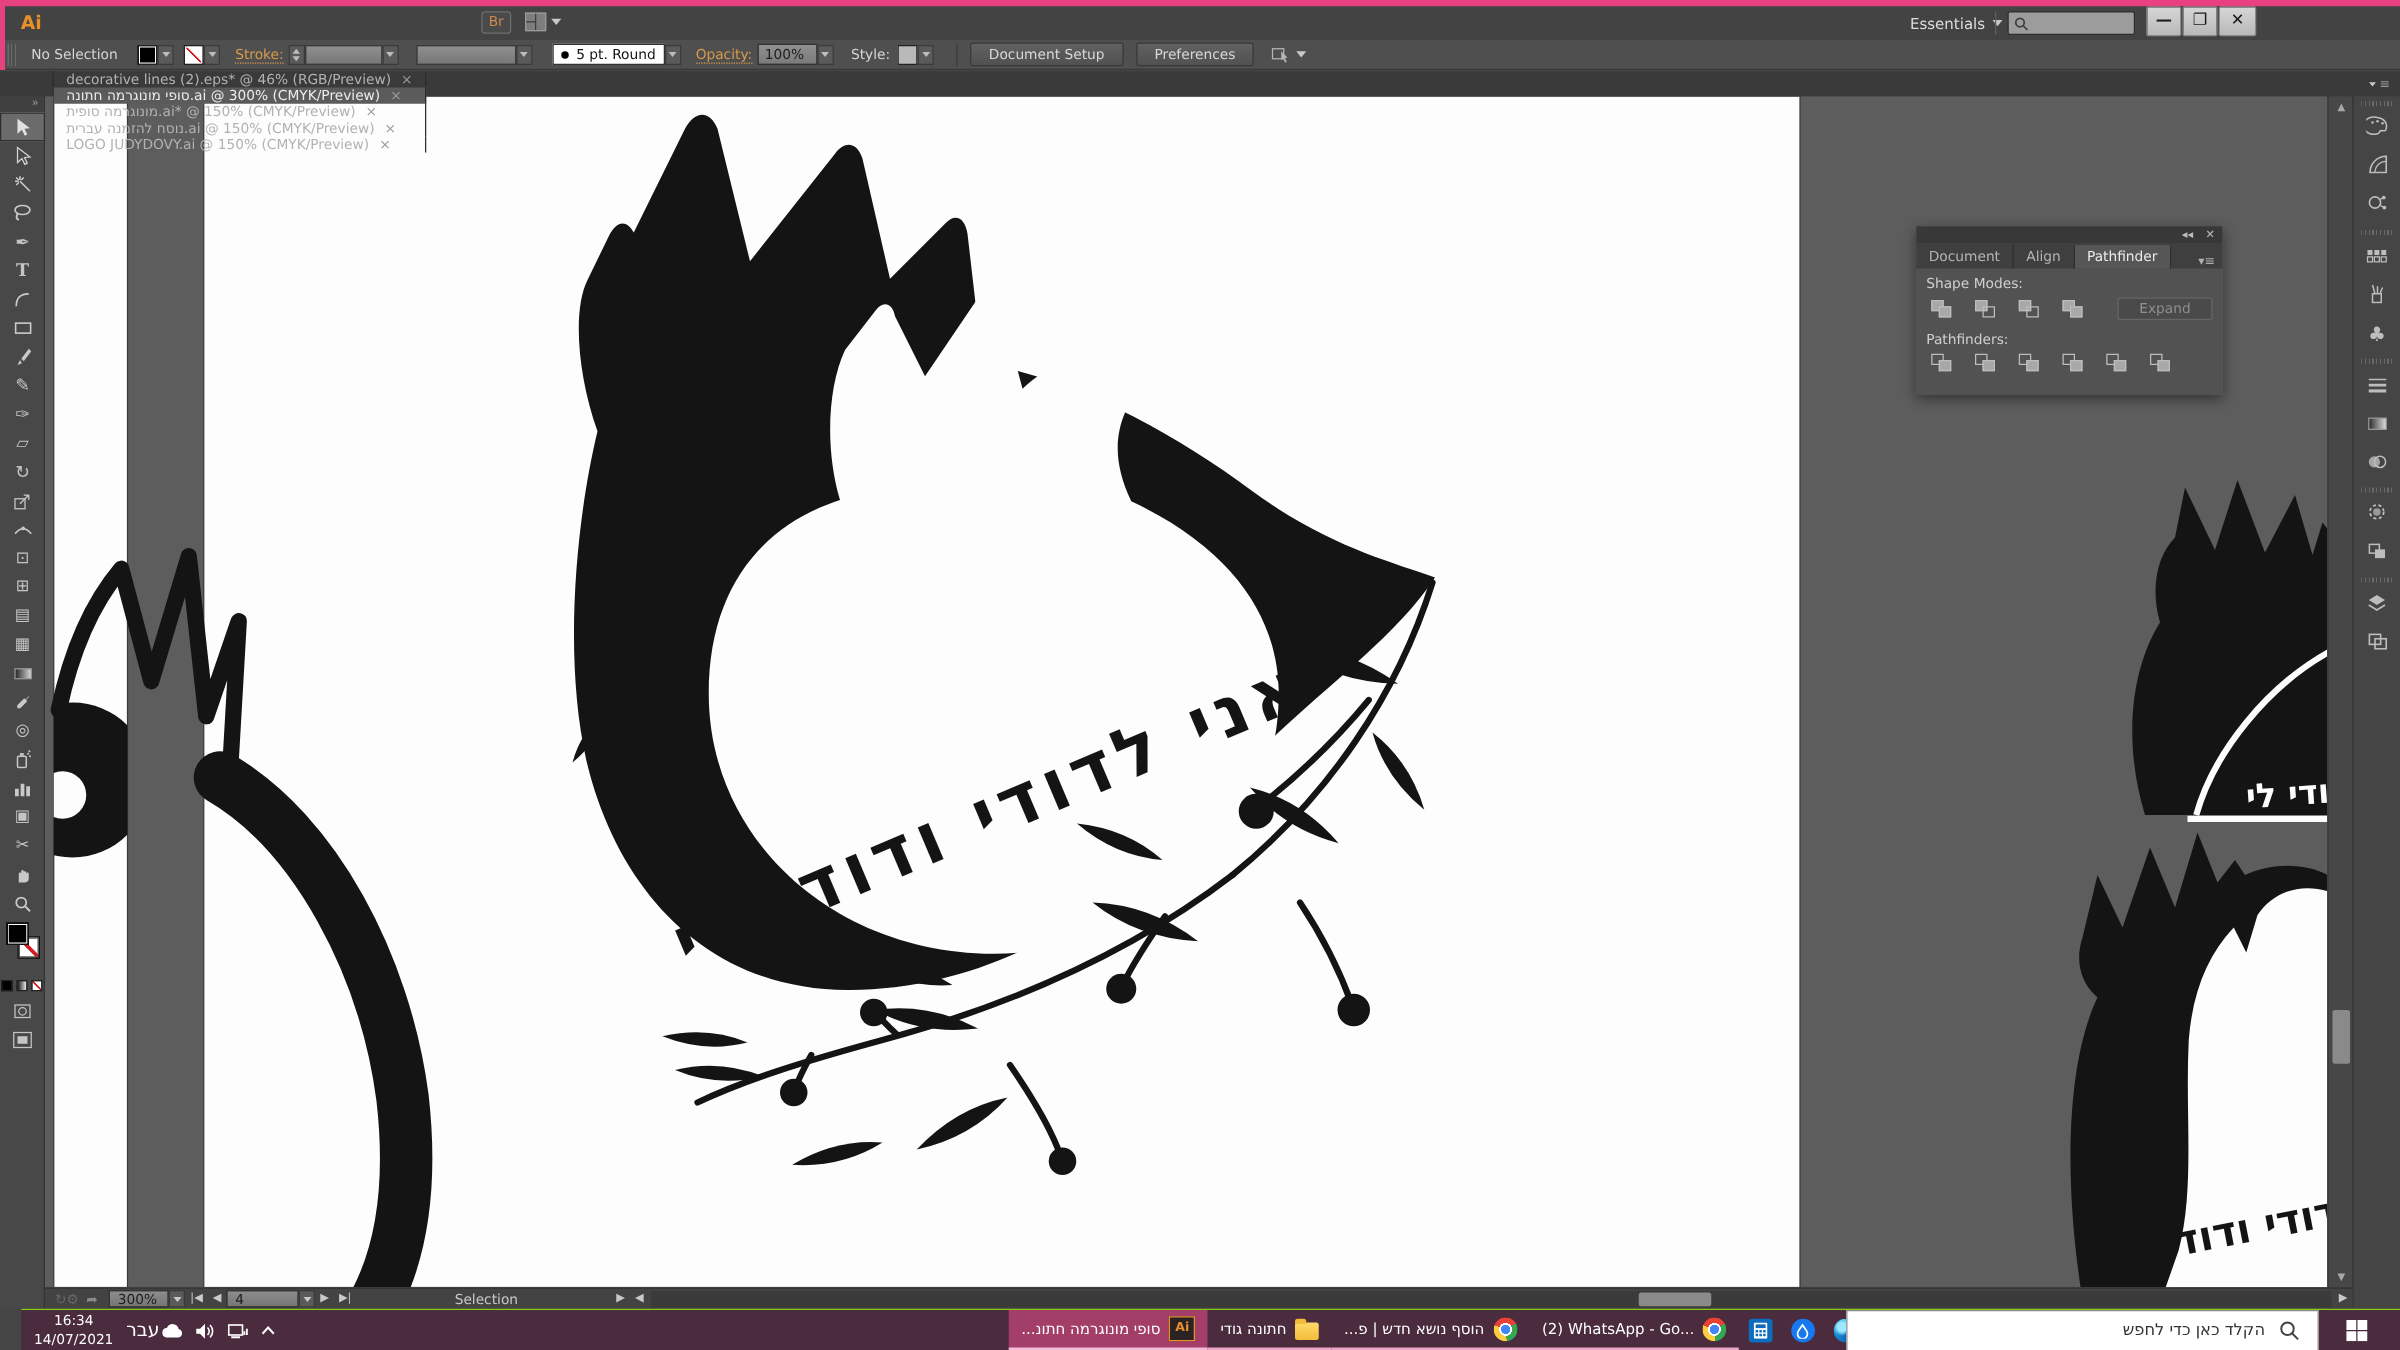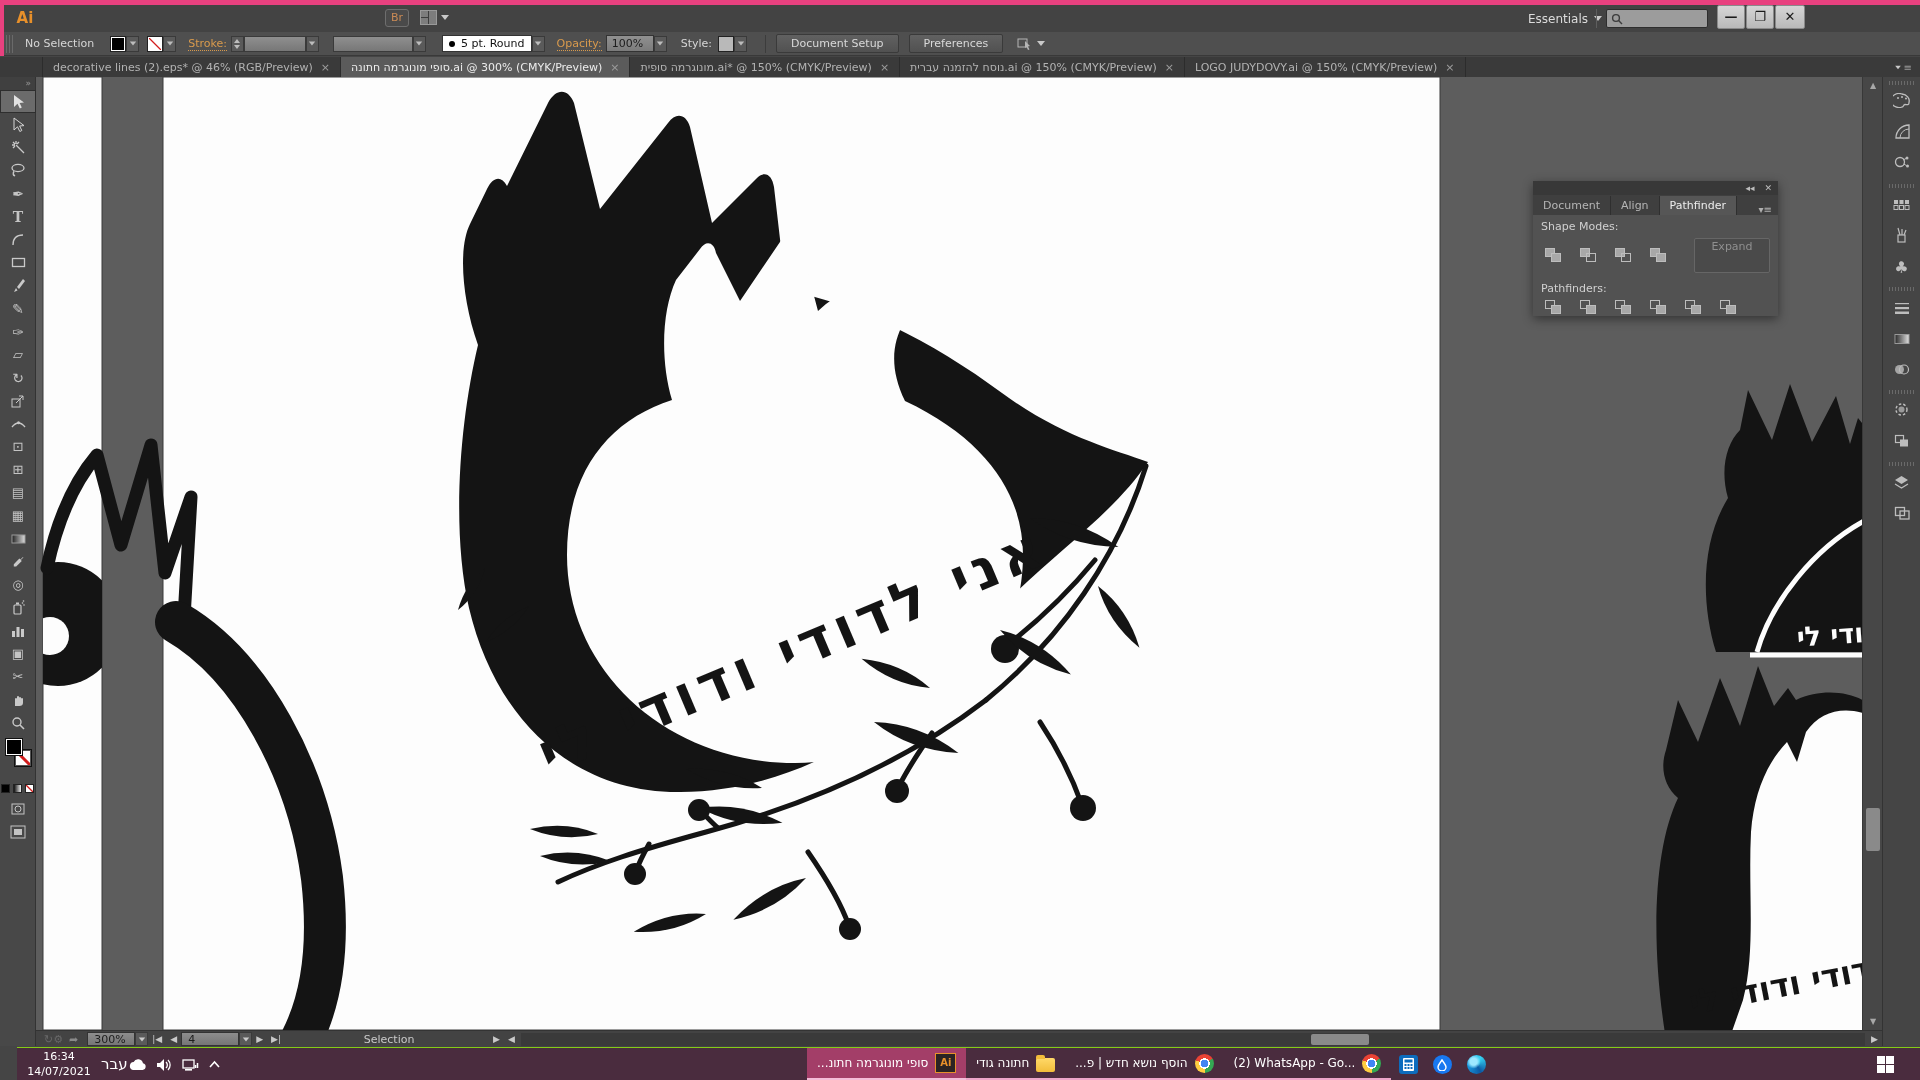--- a/index.html
+++ b/index.html
@@ -84,21 +84,21 @@
   #pf-tabs { height:20px; background:#3f3f3f; display:flex; align-items:flex-end; color:#b5b5b5;}
   .pf-tab { padding:3px 10px 3px 10px; border-right:1px solid #2f2f2f;}
   .pf-tab.active { background:#565656; color:#ececec;}
   #pf-tabmenu { margin-left:auto; margin-right:6px; color:#b0b0b0; font-size:10px;}
   #pf-body { background:#525252; height:101px; padding:5px 8px; color:#d0d0d0;}
   .pf-row { display:flex; align-items:center; gap:13px; margin:5px 0 9px 2px;}
   .pf-btn { position:relative; width:22px; height:15px; }
   .pf-sq { position:absolute; width:10px; height:9px; border:1px solid #bdbdbd;}
   .pf-sq.back{ left:2px; top:0;} .pf-sq.front{ left:8px; top:5px;}
   .pf-sq.fill{ background:#a8a8a8;}
-  #pf-expand { margin-left:auto; width:76px; height:35px; background:#4a4a4a; border:1px solid #666; border-radius:2px; color:#8f8f8f; text-align:center; line-height:16px;}
+  #pf-expand { margin-left:auto; width:76px; height:18px; background:#4a4a4a; border:1px solid #666; border-radius:2px; color:#8f8f8f; text-align:center; line-height:16px;}
 
   
   #statusbar { position:absolute; left:36px; top:1030px; width:1846px; height:17px; background:#434343; border-top:1px solid #333; display:flex; align-items:center; font-size:11px; color:#c9c9c9; z-index:30;}
   .sb-icon { color:#8a8a8a; margin:0 3px; font-size:11px;}
   .sb-box { height:14px; background:linear-gradient(#8d8d8d,#767676); color:#1d1d1d; border:1px solid #333; padding:0 6px; display:flex; align-items:center;}
   .sb-dd { width:13px; height:14px; background:#5a5a5a; border:1px solid #3a3a3a; display:flex; align-items:center; justify-content:center;}
   .sb-nav { color:#c9c9c9; font-size:9px; margin:0 4px;}
   #sb-status { width:200px; text-align:center; margin-left:4px;}
   #hscroll-track { flex:1; height:13px; background:#3a3a3a; margin:0 2px; position:relative;}
   #hthumb { position:absolute; left:790px; top:1px; width:58px; height:11px; background:#8a8a8a; border-radius:2px;}
@@ -208,21 +208,21 @@
       <svg width="16" height="14" viewBox="0 0 16 14">
         <rect x="1" y="2" width="9" height="8" fill="none" stroke="#b5b5b5"></rect>
         <path d="M8 4 L13 9 L11 9.5 L12.5 12.5 L11 13 L9.6 10 L8 11 Z" fill="#b5b5b5"></path>
       </svg>
       <span class="dd-arrow"></span>
     </span>
   </div>
 
   <div id="tabbar">
     <div id="tabbar-lead"></div>
-    <div id="tabs-container" style="display:flex;">
+    <div id="tabs-container" style="display:flex;flex-direction:column;">
         <div class="doc-tab">
           <span>decorative lines (2).eps* @ 46% (RGB/Preview)</span>
           <span class="tab-close">×</span>
         </div>
         <div class="doc-tab active">
           <span>סופי מונוגרמה חתונה.ai @ 300% (CMYK/Preview)</span>
           <span class="tab-close">×</span>
         </div>
         <div class="doc-tab">
           <span>מונוגרמה סופית.ai* @ 150% (CMYK/Preview)</span>
@@ -750,20 +750,27 @@
           <span class="drive-icon">
             <svg width="10" height="12" viewBox="0 0 10 12">
               <path d="M5,1 C7,4 9,6 9,8 a4,4 0 0 1 -8,0 C1,6 3,4 5,1 Z" fill="none" stroke="#fff" stroke-width="1.4"></path>
             </svg>
           </span>
         </div>
         <div class="tb-pin" style="border-bottom: none;">
           <span class="edge-icon"></span>
         </div>
       </div>
+    <div id="tb-search">
+      <span id="tb-search-text" dir="rtl">הקלד כאן כדי לחפש</span>
+      <svg id="tb-search-mag" width="17" height="17" viewBox="0 0 17 17">
+        <circle cx="7" cy="7" r="5" fill="none" stroke="#444" stroke-width="1.6"></circle>
+        <line x1="10.8" y1="10.8" x2="15.5" y2="15.5" stroke="#444" stroke-width="1.6"></line>
+      </svg>
+    </div>
     <div id="tb-start">
       <svg width="17" height="17" viewBox="0 0 17 17">
         <rect x="0" y="0" width="8" height="8" fill="#fff"></rect>
           <rect x="9" y="0" width="8" height="8" fill="#fff"></rect>
         <rect x="0" y="9" width="8" height="8" fill="#fff"></rect>
           <rect x="9" y="9" width="8" height="8" fill="#fff"></rect>
       </svg>
     </div>
   </div>
 </div>

